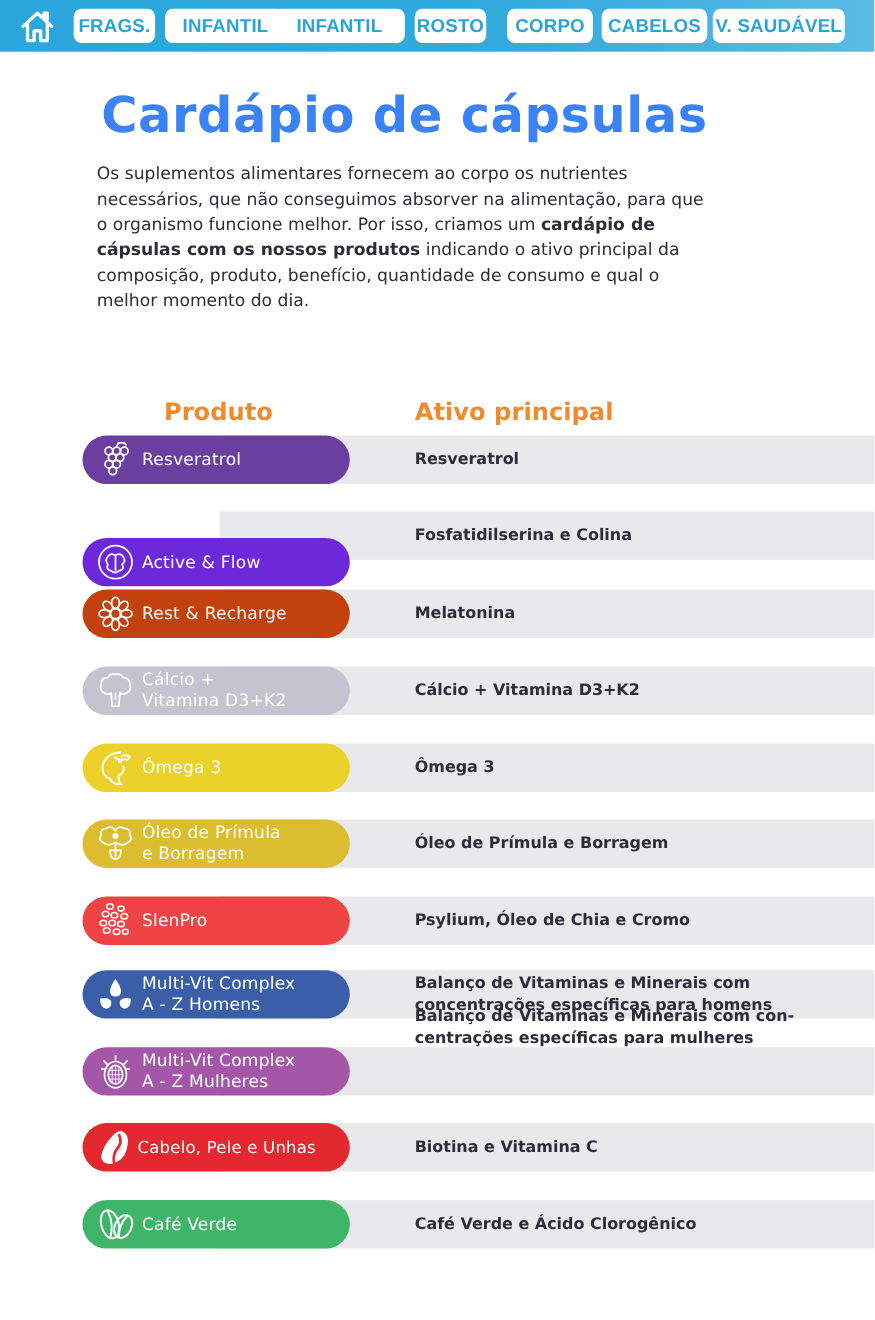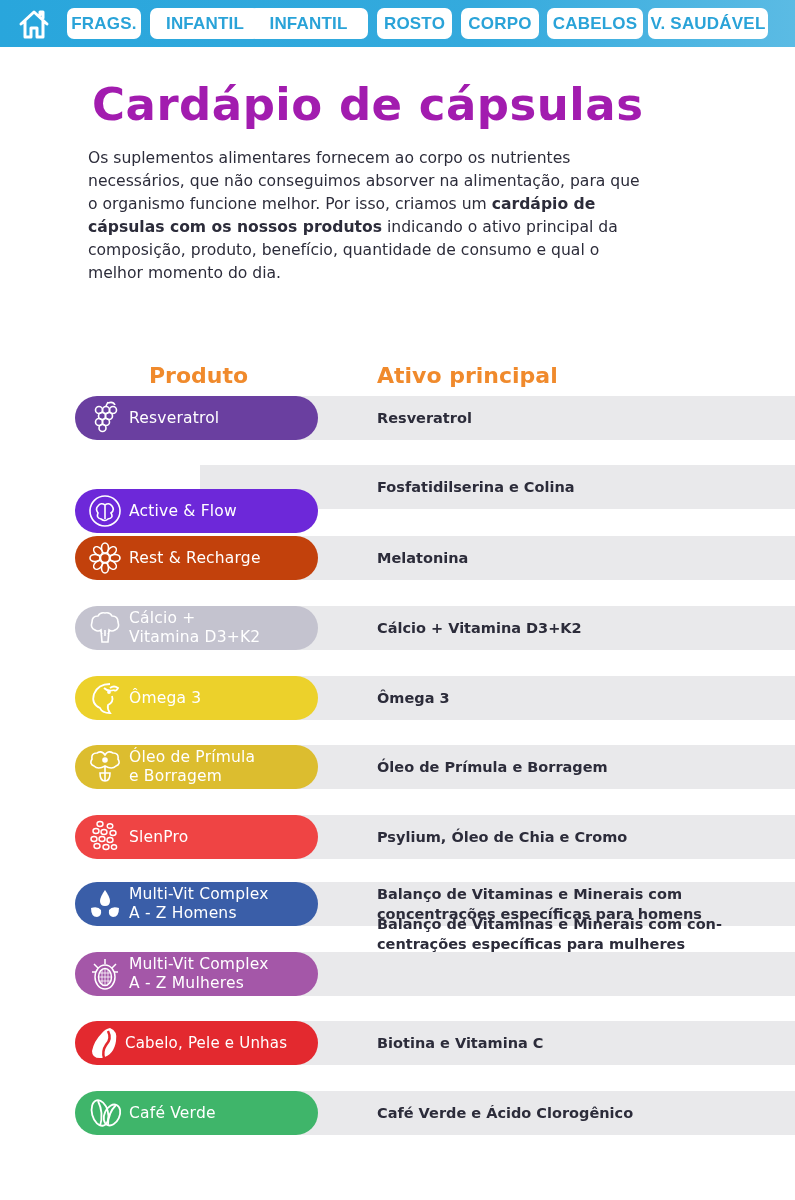--- a/index.html
+++ b/index.html
@@ -12,21 +12,21 @@
     display: flex; align-items: center;
   }
   .home { position: absolute; left: 17px; top: 8px; width: 34px; height: 32px; cursor: pointer; }
   .nav-btn {
     position: absolute; top: 8px; height: 31px; background: #fff; border-radius: 7px;
     color: #2aa3d8; font-weight: bold; font-size: 17px; line-height: 31px; text-align: center;
     cursor: pointer; letter-spacing: 0.2px;
   }
 
   .title {
-    position: absolute; left: 92px; top: 78px; font-size: 45px; color: #a21caf;
+    position: absolute; left: 92px; top: 78px; font-size: 45px; color: #3b82f6;
     font-family: "DejaVu Sans", sans-serif; letter-spacing: 0.5px; white-space: nowrap;
   }
   .title b { font-weight: bold; }
 
   .intro {
     position: absolute; left: 88px; top: 147px; width: 560px;
     font-family: "DejaVu Sans", sans-serif; font-size: 15.6px; line-height: 23px; color: #2c2c3a;
   }
   .intro b { font-weight: bold; color: #2c2c3a; }
 
@@ -57,21 +57,21 @@
 
 <div class="topbar">
   <div class="home">
     <svg width="34" height="32" viewBox="0 0 34 32">
       <path d="M4 16 L17 4 L30 16 M8 13 V29 H14 V20 H20 V29 H26 V13 M23 7 V4 H26 V10" fill="none" stroke="#fff" stroke-width="3" stroke-linejoin="round" stroke-linecap="round"></path>
     </svg>
   </div>
   <div class="nav-btn" style="left:67px;width:74px">FRAGS.</div>
   <div class="nav-btn" style="left:150px;width:110px">INFANTIL</div>
   <div class="nav-btn" style="left:249px;width:119px">INFANTIL</div>
-  <div class="nav-btn" style="left:377px;width:75px">ROSTO</div>
+  <div class="nav-btn" style="left:377px;width:65px">ROSTO</div>
   <div class="nav-btn" style="left:461px;width:78px">CORPO</div>
   <div class="nav-btn" style="left:547px;width:96px">CABELOS</div>
   <div class="nav-btn" style="left:648px;width:120px">V. SAUDÁVEL</div>
 </div>
 
 <h1 class="title"><span>Cardápio de </span><b>cápsulas</b></h1>
 
 <p class="intro"><span>Os suplementos alimentares fornecem ao corpo os nutrientes necessários, que não conseguimos absorver na alimentação, para que o organismo funcione melhor. Por isso, criamos um </span><b>cardápio de cápsulas com os nossos produtos</b><span> indicando o ativo principal da composição, produto, benefício, quantidade de consumo e qual o melhor momento do dia.</span></p>
 
 <div class="col-head" style="left:149px">Produto</div>

